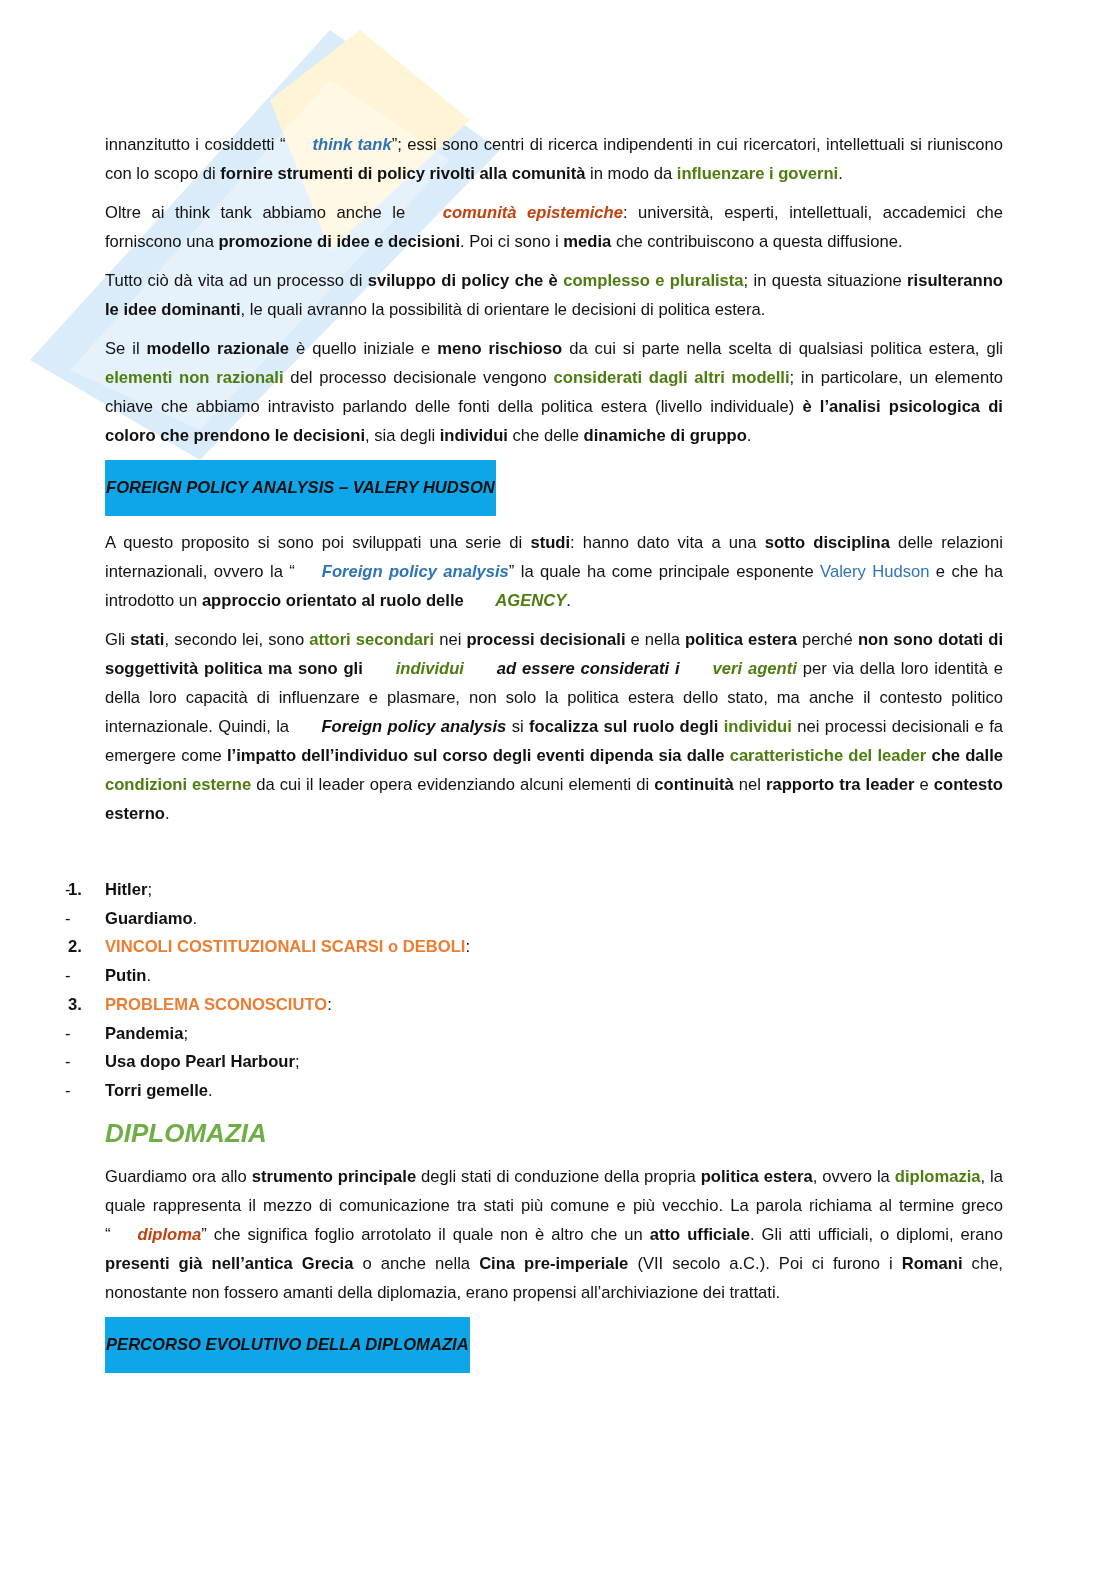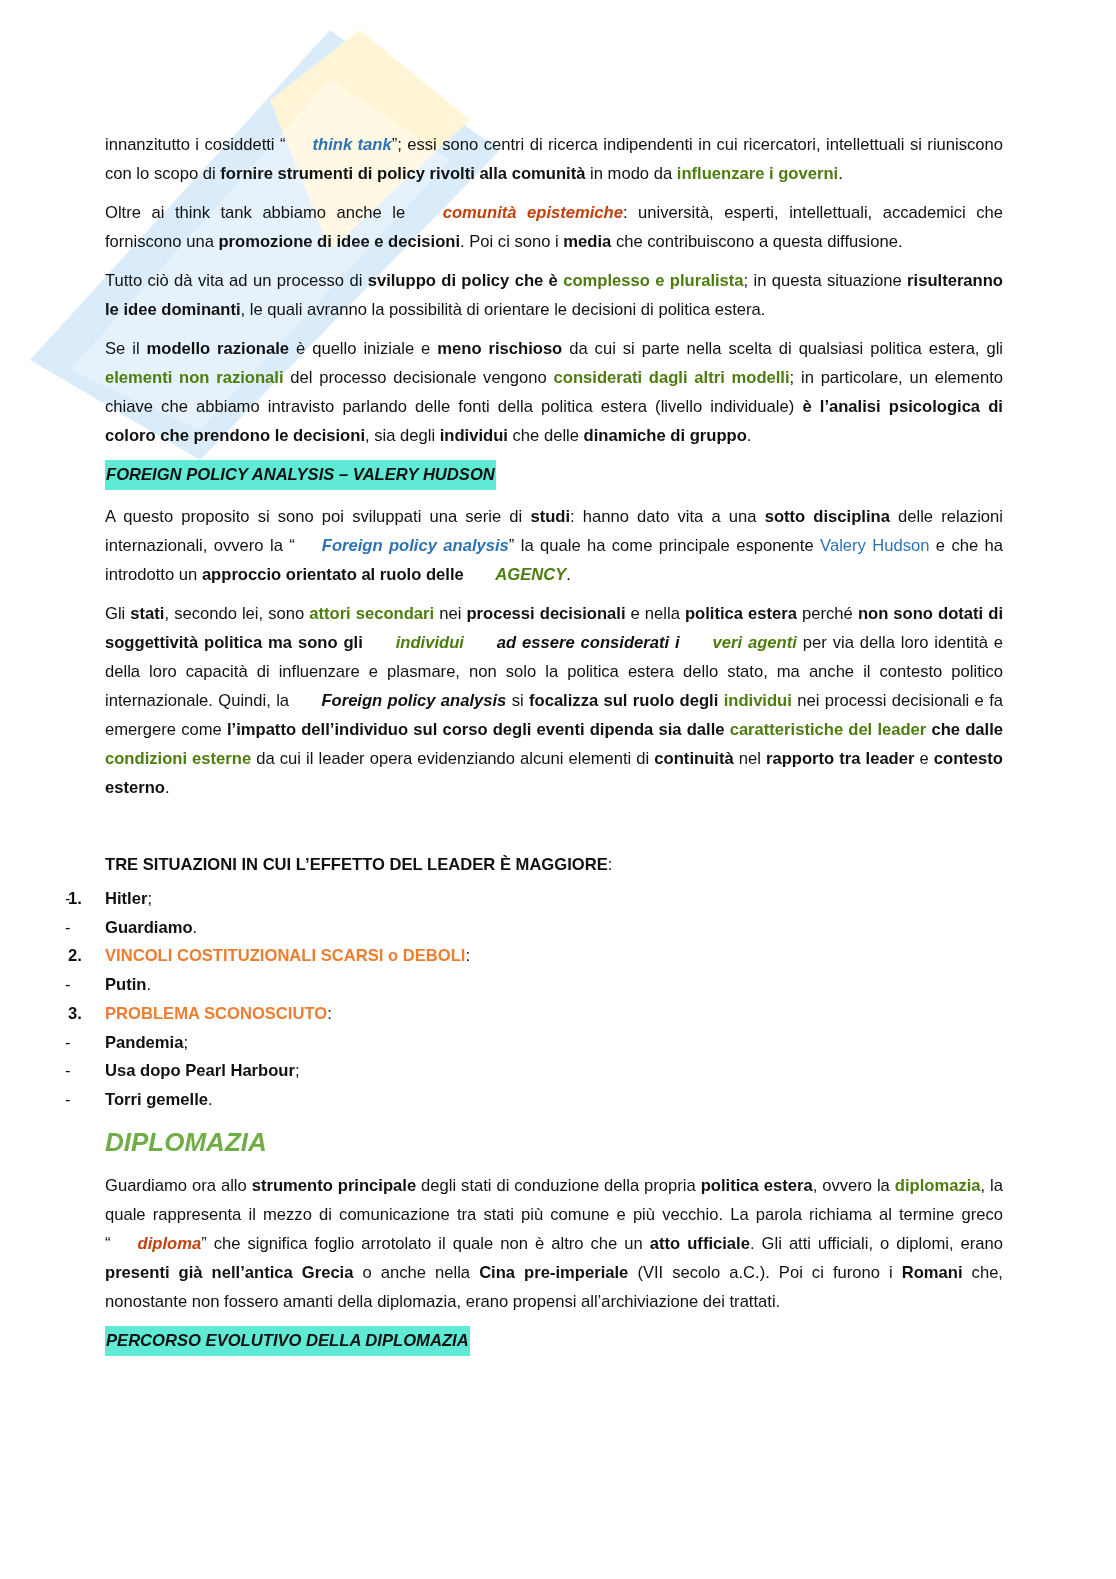--- a/index.html
+++ b/index.html
@@ -18,22 +18,22 @@
   }
   .para { margin: 0 0 10px 0; text-align: justify; }
   .para.left { text-align: left; }
   .b { font-weight: bold; }
   .i { font-style: italic; margin-left: 27px; }
   .red { color: #4d7c0f; }
   .blue { color: #2e74b5; }
   .lblue { color: #c2410c; }
   .orange { color: #ed7d31; }
   .hl {
-    background: #5eead4; font-weight: bold; font-style: italic;
-    padding: 3px 1px; display: inline-block; line-height: 24px;
+    background: #0ea5e9; font-weight: bold; font-style: italic;
+    padding: 16px 1px; display: inline-block; line-height: 24px;
   }
   .heading-block { margin: 4px 0 12px 0; }
   .spacer { height: 38px; }
   .list { margin: 0; padding: 0; list-style: none; }
   .list li { position: relative; margin: 0; line-height: 28.7px; }
   .list .marker {
     position: absolute; left: -37px; width: 30px; font-weight: bold;
   }
   .list .marker.dash { font-weight: normal; left: -40px; }
   .section-title {
@@ -60,23 +60,20 @@
 
   <div class="heading-block">
     <span class="hl">FOREIGN POLICY ANALYSIS – VALERY HUDSON</span>
   </div>
 
   <p class="para"><span>A questo proposito si sono poi sviluppati una serie di </span><span class="b">studi</span><span>: hanno dato vita a una </span><span class="b">sotto disciplina</span><span> delle relazioni internazionali, ovvero la “</span><span class="b i blue">Foreign policy analysis</span><span>” la quale ha come principale esponente </span><span class="blue">Valery Hudson</span><span> e che ha introdotto un </span><span class="b">approccio orientato al ruolo delle </span><span class="b i red">AGENCY</span><span>.</span></p>
   <p class="para"><span>Gli </span><span class="b">stati</span><span>, secondo lei, sono </span><span class="b red">attori secondari</span><span> nei </span><span class="b">processi decisionali</span><span> e nella </span><span class="b">politica estera</span><span> perché </span><span class="b">non sono dotati di soggettività politica ma sono gli </span><span class="b i red">individui</span><span class="b i"> ad essere considerati i </span><span class="b i red">veri agenti</span><span> per via della loro identità e della loro capacità di influenzare e plasmare, non solo la politica estera dello stato, ma anche il contesto politico internazionale. Quindi, la </span><span class="b i">Foreign policy analysis</span><span> si </span><span class="b">focalizza sul ruolo degli </span><span class="b red">individui</span><span> nei processi decisionali e fa emergere come </span><span class="b">l’impatto dell’individuo sul corso degli eventi dipenda sia dalle </span><span class="b red">caratteristiche del leader</span><span class="b"> che dalle </span><span class="b red">condizioni esterne</span><span> da cui il leader opera evidenziando alcuni elementi di </span><span class="b">continuità</span><span> nel </span><span class="b">rapporto tra leader</span><span> e </span><span class="b">contesto esterno</span><span>.</span></p>
 
   <div class="spacer"></div>
 
-  <p class="para left" style="margin-bottom:6px;">
-    <span class="b">TRE SITUAZIONI IN CUI L’EFFETTO DEL LEADER È MAGGIORE</span><span>:</span>
-  </p>
 
   <ul class="list" id="situations-list">
       <li><span class="marker">1.</span></li>
       <li><span class="marker dash">-</span><span><span class="b">Hitler</span><span>;</span></span></li>
       <li><span class="marker dash">-</span><span><span class="b">Guardiamo</span><span>.</span></span></li>
       <li><span class="marker">2.</span><span><span class="b orange">VINCOLI COSTITUZIONALI SCARSI o DEBOLI</span><span>:</span></span></li>
       <li><span class="marker dash">-</span><span><span class="b">Putin</span><span>.</span></span></li>
       <li><span class="marker">3.</span><span><span class="b orange">PROBLEMA SCONOSCIUTO</span><span>:</span></span></li>
       <li><span class="marker dash">-</span><span><span class="b">Pandemia</span><span>;</span></span></li>
       <li><span class="marker dash">-</span><span><span class="b">Usa dopo Pearl Harbour</span><span>;</span></span></li>

